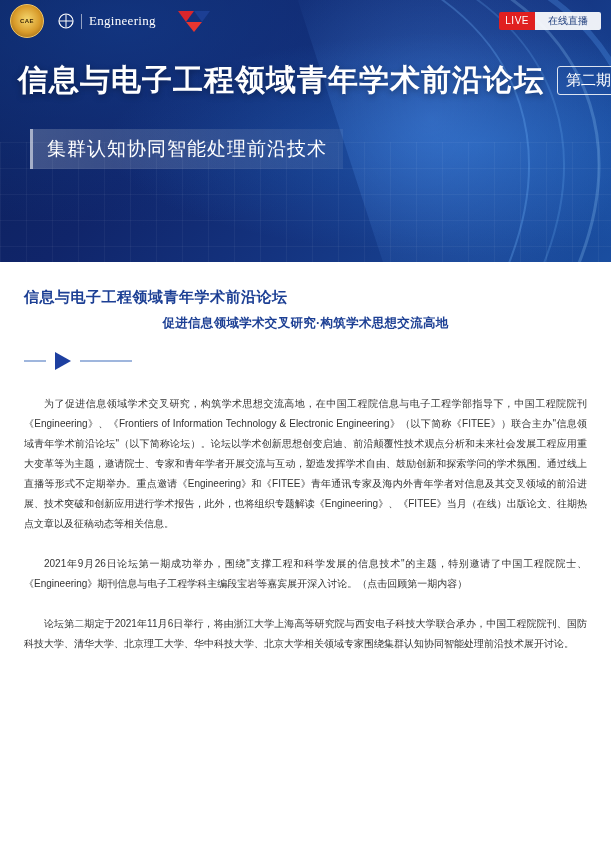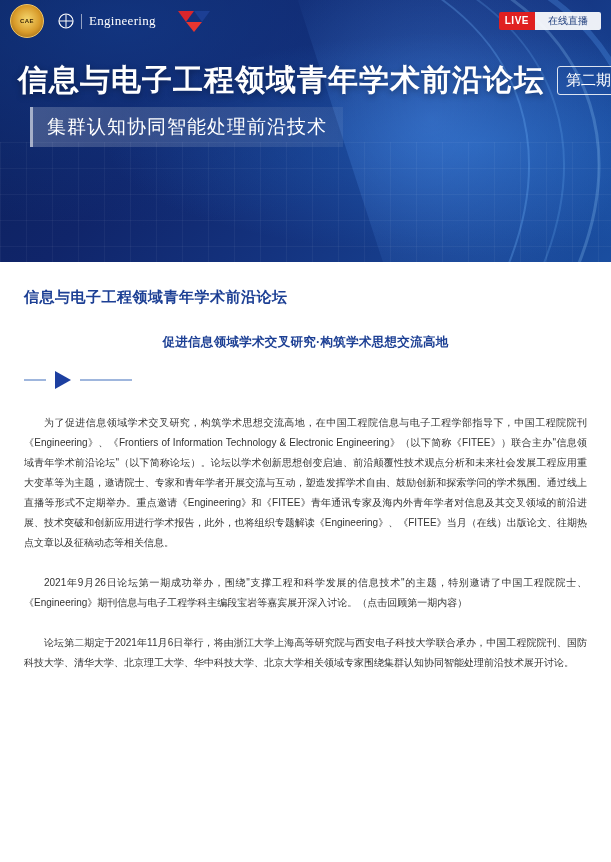--- a/index.html
+++ b/index.html
@@ -112,21 +112,21 @@
     height: 18px;
     border-radius: 2px;
     overflow: hidden;
     font-size: 10px;
   }
   .live-badge .live {
     background: #e02020;
     color: #fff;
     padding: 12px 6px;
     line-height: 18px;
-    font-weight: bold;
+    font-weight: normal;
     letter-spacing: 0.5px;
     text-align: center;
   }
   .live-badge .live-text {
     background: rgba(255,255,255,0.92);
     color: #1b3a7a;
     padding: 0 13px;
     line-height: 18px;
   }
 
@@ -150,21 +150,21 @@
   .banner-phase {
     margin-left: 12px;
     border: 1px solid rgba(255,255,255,0.85);
     border-radius: 3px;
     color: #ffffff;
     font-size: 15px;
     padding: 4px 8px;
     white-space: nowrap;
   }
   .banner-sub {
-    margin-top: 6px;
+    margin-top: 28px;
     margin-left: 12px;
     display: inline-block;
     background: linear-gradient(90deg, rgba(255,255,255,0.20) 0%, rgba(255,255,255,0.07) 100%);
     border-left: 3px solid rgba(255,255,255,0.6);
     color: #ffffff;
     font-size: 19px;
     letter-spacing: 1px;
     padding: 7px 16px 7px 14px;
   }
 
@@ -172,21 +172,21 @@
   .article {
     padding: 26px 24px 0 24px;
   }
   .art-title {
     color: #1c3f94;
     font-size: 15px;
     font-weight: bold;
     letter-spacing: 0.5px;
   }
   .art-sub {
-    margin-top: 27px;
+    margin-top: 8px;
     text-align: center;
     color: #1c3f94;
     font-size: 12.5px;
     font-weight: bold;
     letter-spacing: 0.3px;
   }
   .divider-row {
     margin-top: 22px;
     display: flex;
     align-items: center;

